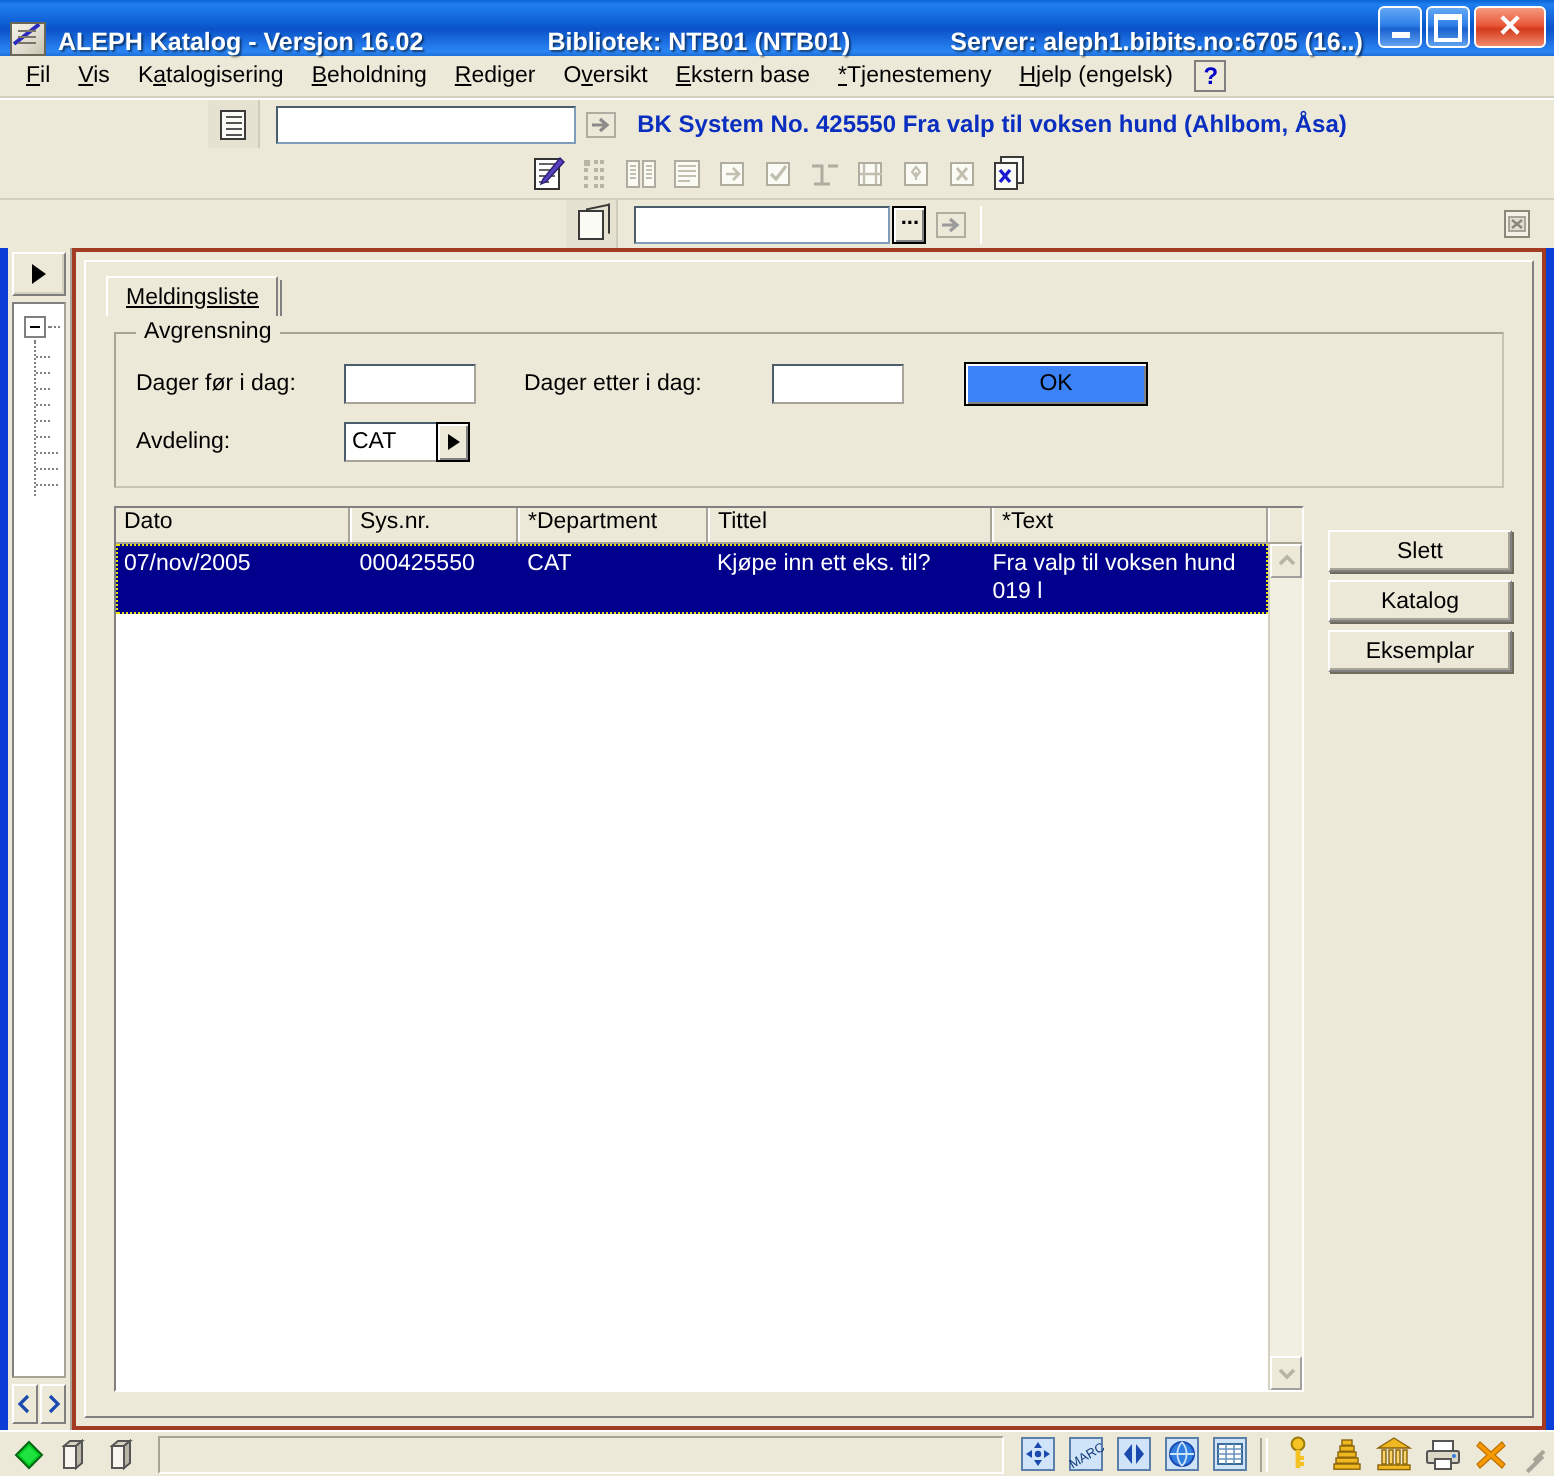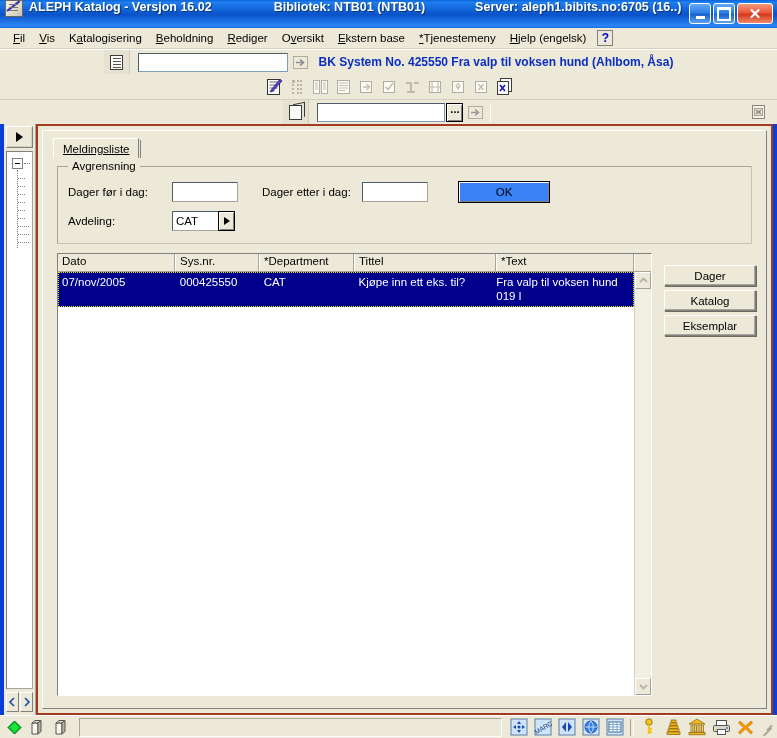--- a/index.html
+++ b/index.html
@@ -17,21 +17,21 @@
     position: absolute; left: 0; top: 0;
     width: 777px; height: 738px;
     background: #0a3ed6;
     display: flex; flex-direction: column;
   }
 
   
   .titlebar {
     height: 28px; flex: 0 0 28px;
     background: linear-gradient(180deg,#0a64d6 0%,#1f7ff0 8%,#0c5ad0 45%,#0a52c8 52%,#2b86f5 92%,#1e6fd8 100%);
-    display: flex; align-items: flex-start;
+    display: flex; align-items: flex-end;
     padding: 0 2px 0 5px;
     position: relative;
   }
   .title-ico {
     width: 18px; height: 17px; flex: 0 0 18px;
     margin-right: 6px;
     background: linear-gradient(135deg,#f4f2ea 0%,#dedacb 60%,#c8c3b0 100%);
     border: 1px solid #6a6658;
     position: relative; overflow: hidden;
   }
@@ -349,21 +349,21 @@
   }
   .gb-row {
     display: flex; align-items: center;
     margin-bottom: 8px;
   }
   .gb-row:last-child { margin-bottom: 0; }
   .gb-lab {
     font-size: 11.5px; color: #000;
   }
   .lab-w1 { width: 104px; }
-  .lab-w2 { width: 100px; }
+  .lab-w2 { width: 124px; }
   .fld {
     height: 20px; width: 66px;
     border: 1px solid #4c5d6e;
     border-right-color: #a8a498; border-bottom-color: #a8a498;
     background: #fff;
     font-family: "Liberation Sans", sans-serif;
     font-size: 11.5px; padding: 0 3px;
     outline: none;
   }
   .ok-btn {
@@ -779,21 +779,21 @@
                 <div class="sbtn">
                   <svg width="9" height="7" viewBox="0 0 9 7">
                       <path d="M1 2 L4.5 5.5 L8 2" stroke="#b8b4a6" stroke-width="1.8" fill="none"></path>
                     </svg>
                 </div>
               </div>
             </div>
           </div>
 
           <div class="sidebtns">
-            <button class="sbtn-big">Dager</button>
+            <button class="sbtn-big">Slett</button>
             <button class="sbtn-big">Katalog</button>
             <button class="sbtn-big">Eksemplar</button>
           </div>
         </div>
 
       </div>
     </div>
   </div>
 
   <div class="statusbar">

